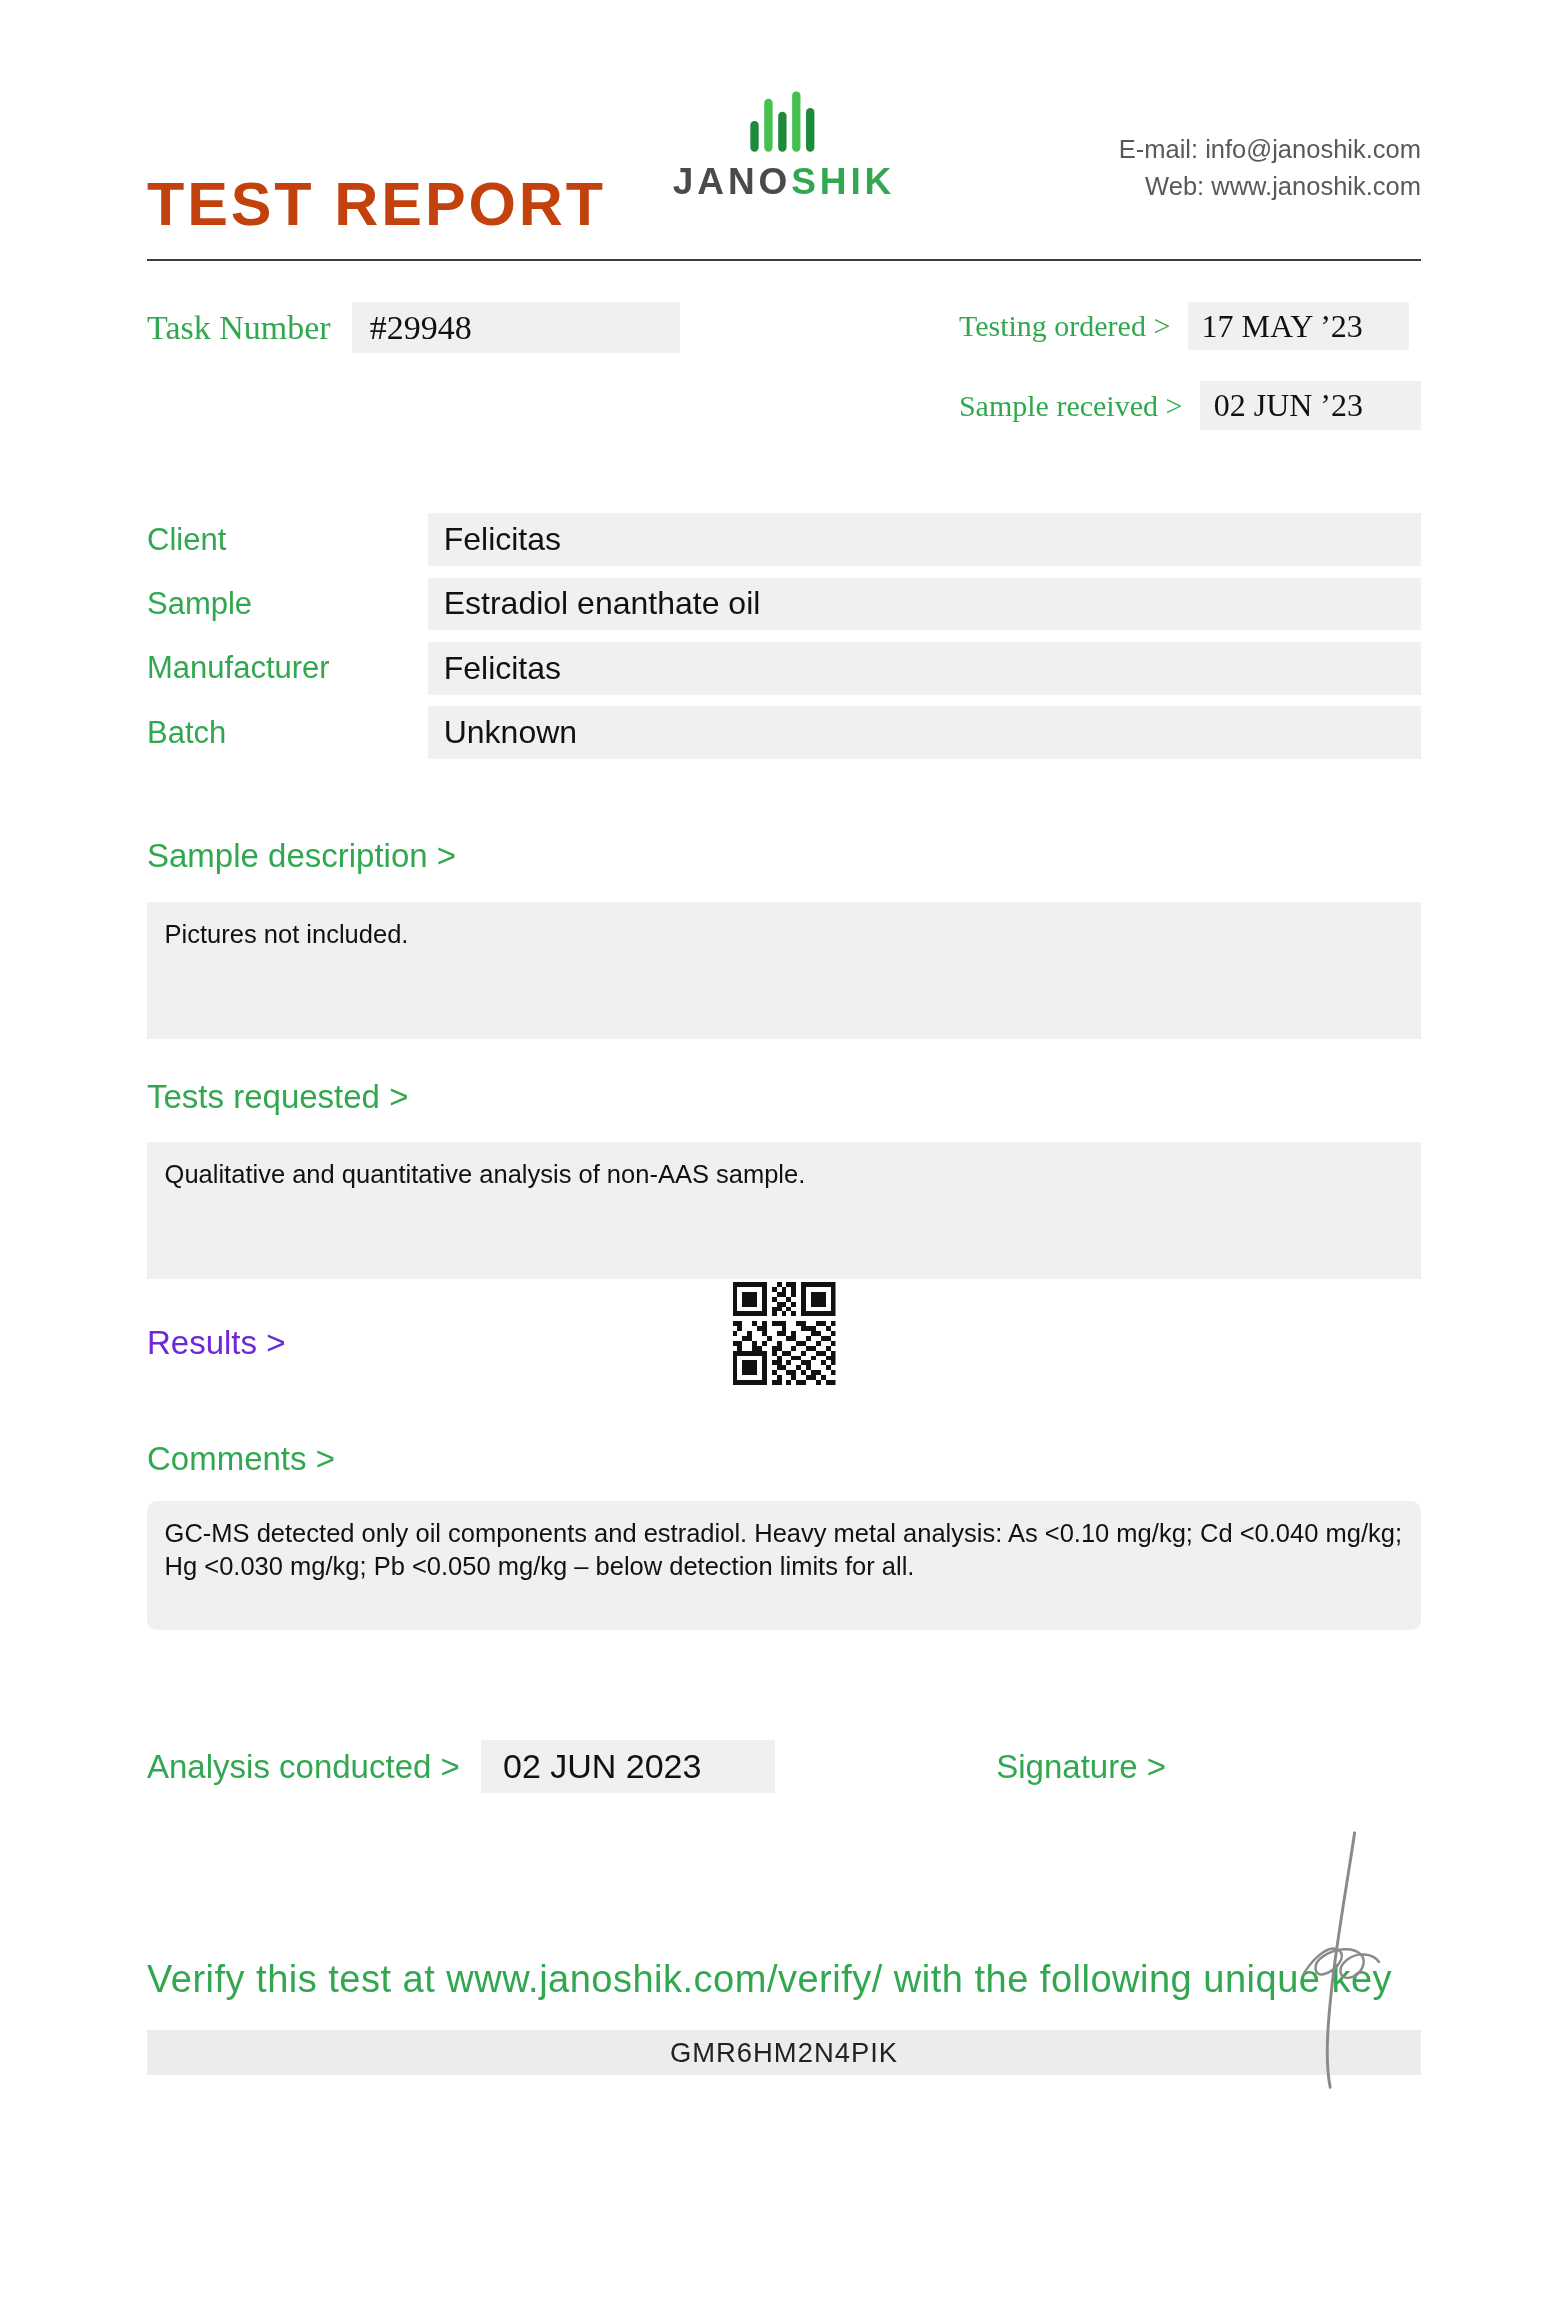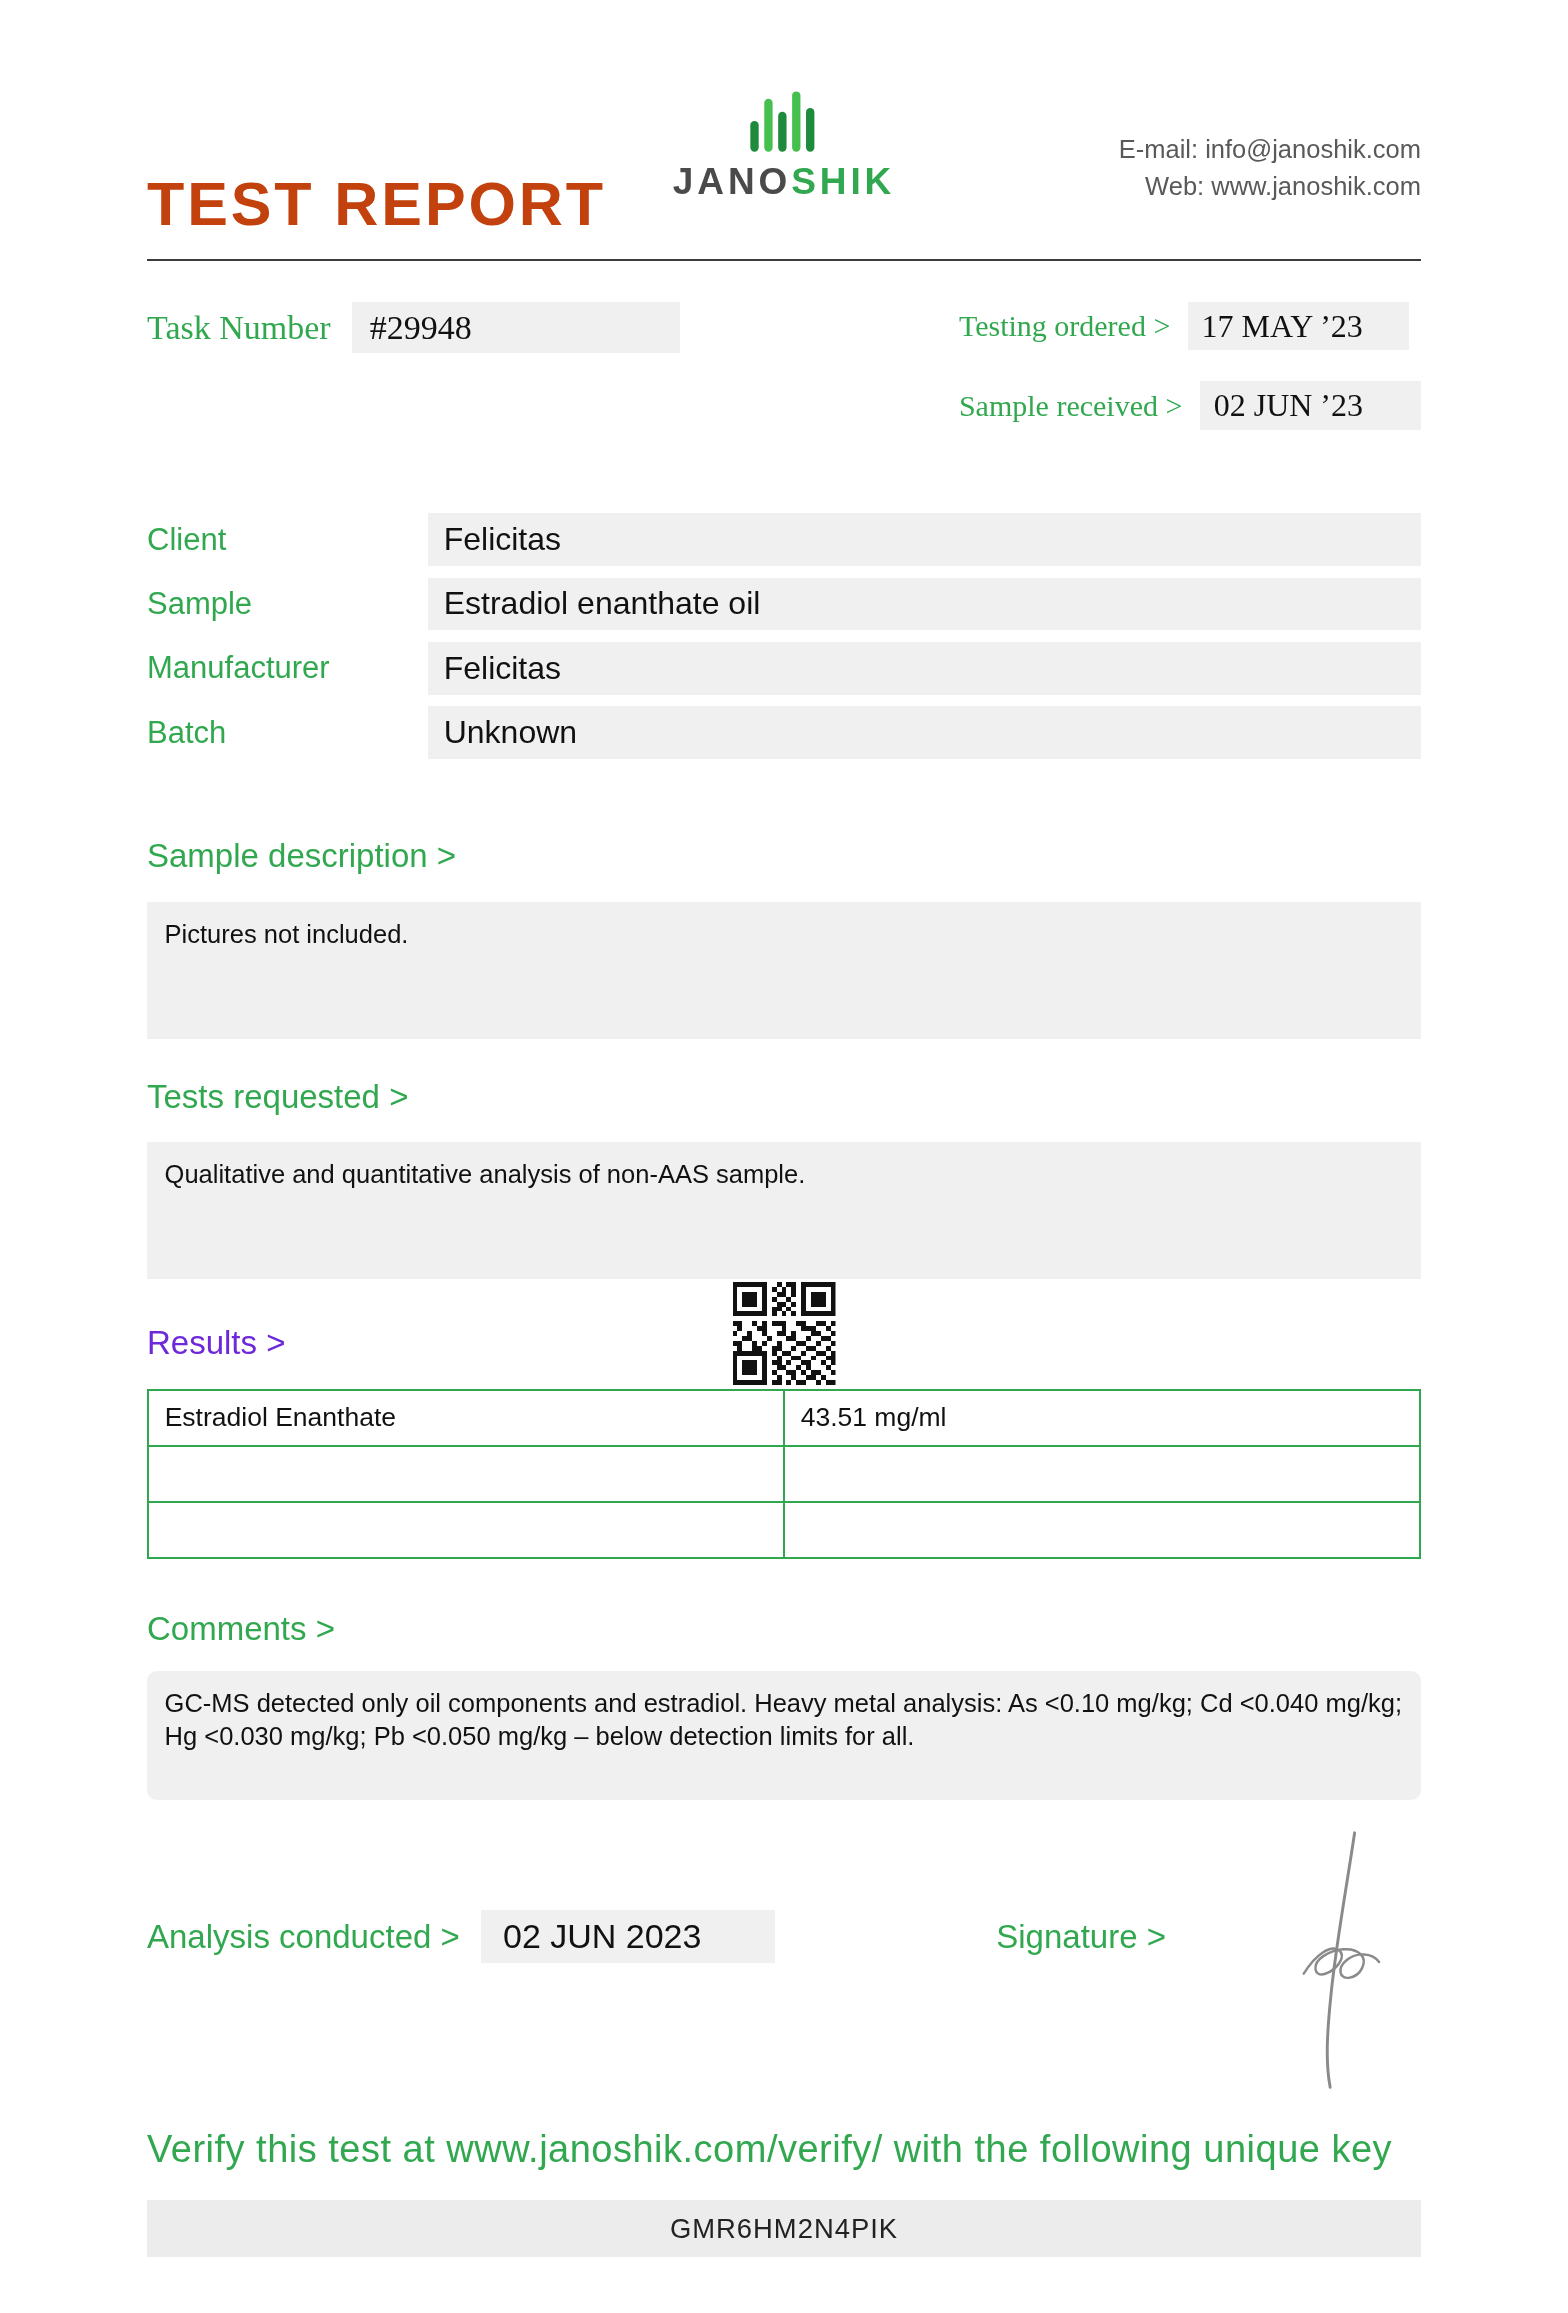--- a/index.html
+++ b/index.html
@@ -61,21 +61,21 @@
   
   .footer-row { margin:110px 147px 0; display:flex; align-items:center; justify-content:space-between; }
   .analysis { display:flex; align-items:center; gap:21.6px; }
   .analysis-label { color:#31a84f; font-size:33px; }
   .analysis-value { background:#f0f0f0; font-size:34px; padding:6.9px 21.6px; min-width:294px; color:#111; }
   .sig-label { color:#31a84f; font-size:33px; margin-right:255px;margin-left:12px; }
   .signature { position:absolute; top:1825px; right:169px; }
 
   .verify-text { margin:165px 147px 0; color:#31a84f; font-size:38px; letter-spacing:0.5px; white-space:nowrap; }
   .key-box {
-    margin:29px 147px 0; background:#ececec; height:57px;
+    margin:29px 147px 0; background:#ececec; height:45px;
     display:flex; align-items:center; justify-content:center;
     font-size:27.4px; letter-spacing:1px; color:#222;
   }
 </style>
 </head>
 <body>
 
 <div class="page">
 
   <div class="header">
@@ -146,36 +146,20 @@
   <div class="results-head-row">
     <div class="results-heading">Results &gt;</div>
     <svg class="qr" viewBox="0 0 21 21" shape-rendering="crispEdges">
       <rect x="0" y="0" width="21" height="21" fill="#ffffff"></rect>
       <path fill="#111" fill-rule="evenodd" d="M0 0h7v7H0z M1 1v5h5V1z M2 2h3v3H2z"></path>
       <path fill="#111" fill-rule="evenodd" transform="translate(14,0)" d="M0 0h7v7H0z M1 1v5h5V1z M2 2h3v3H2z"></path>
       <path fill="#111" fill-rule="evenodd" transform="translate(0,14)" d="M0 0h7v7H0z M1 1v5h5V1z M2 2h3v3H2z"></path>
       <path fill="#111" d="M9 0h1v1H9z M11 0h2v1h-2z M8 1h1v1H8z M10 1h1v1h-1z M12 1h1v1h-1z M9 2h2v1H9z M12 2h1v1h-1z M8 3h1v1H8z M11 3h1v1h-1z M9 4h2v1H9z M12 4h1v1h-1z M8 5h2v1H8z M11 5h1v1h-1z M8 6h1v1H8z M10 6h1v1h-1z M12 6h1v1h-1z M6 8h1v1H6z M6 10h1v1H6z M6 12h1v1H6z M0 8h2v1H0z M4 8h1v1H4z M8 8h3v1H8z M13 8h2v1h-2z M17 8h2v1h-2z M20 8h1v1h-1z M1 9h1v1H1z M5 9h2v1H5z M10 9h1v1h-1z M14 9h3v1h-3z M19 9h1v1h-1z M0 10h1v1H0z M3 10h1v1H3z M9 10h2v1H9z M12 10h1v1h-1z M16 10h2v1h-2z M20 10h1v1h-1z M2 11h2v1H2z M7 11h1v1H7z M11 11h2v1h-2z M15 11h1v1h-1z M18 11h2v1h-2z M0 12h2v1H0z M4 12h1v1H4z M9 12h1v1H9z M13 12h2v1h-2z M17 12h1v1h-1z M20 12h1v1h-1z M1 13h1v1H1z M4 13h2v1H4z M8 13h2v1H8z M12 13h1v1h-1z M15 13h2v1h-2z M19 13h1v1h-1z M8 14h1v1H8z M10 14h2v1h-2z M14 14h1v1h-1z M17 14h2v1h-2z M20 14h1v1h-1z M9 15h1v1H9z M12 15h2v1h-2z M16 15h1v1h-1z M19 15h2v1h-2z M8 16h2v1H8z M11 16h1v1h-1z M14 16h2v1h-2z M18 16h1v1h-1z M20 16h1v1h-1z M9 17h2v1H9z M13 17h1v1h-1z M15 17h1v1h-1z M19 17h1v1h-1z M8 18h1v1H8z M11 18h2v1h-2z M14 18h1v1h-1z M16 18h2v1h-2z M20 18h1v1h-1z M9 19h1v1H9z M12 19h1v1h-1z M15 19h2v1h-2z M18 19h1v1h-1z M8 20h2v1H8z M11 20h1v1h-1z M13 20h2v1h-2z M17 20h1v1h-1z M19 20h2v1h-2z"></path>
     </svg>
   </div>
-  <table class="results-table">
-    <tbody>
-      <tr>
-        <td class="col-name">Estradiol Enanthate</td>
-        <td>43.51 mg/ml</td>
-      </tr>
-      <tr>
-        <td class="col-name"></td>
-        <td></td>
-      </tr>
-      <tr>
-        <td class="col-name"></td>
-        <td></td>
-      </tr>
-    </tbody>
-  </table>
 
   <div class="sec-h h-comments">Comments &gt;</div>
   <div class="sec-box box-comments">
     <span>GC-MS detected only oil components and estradiol. Heavy metal analysis: As &lt;0.10 mg/kg; Cd &lt;0.040 mg/kg; Hg &lt;0.030 mg/kg; Pb &lt;0.050 mg/kg – below detection limits for all.</span>
   </div>
 
   <div class="footer-row">
     <div class="analysis">
       <span class="analysis-label">Analysis conducted &gt;</span>
       <span class="analysis-value">02 JUN 2023</span>

